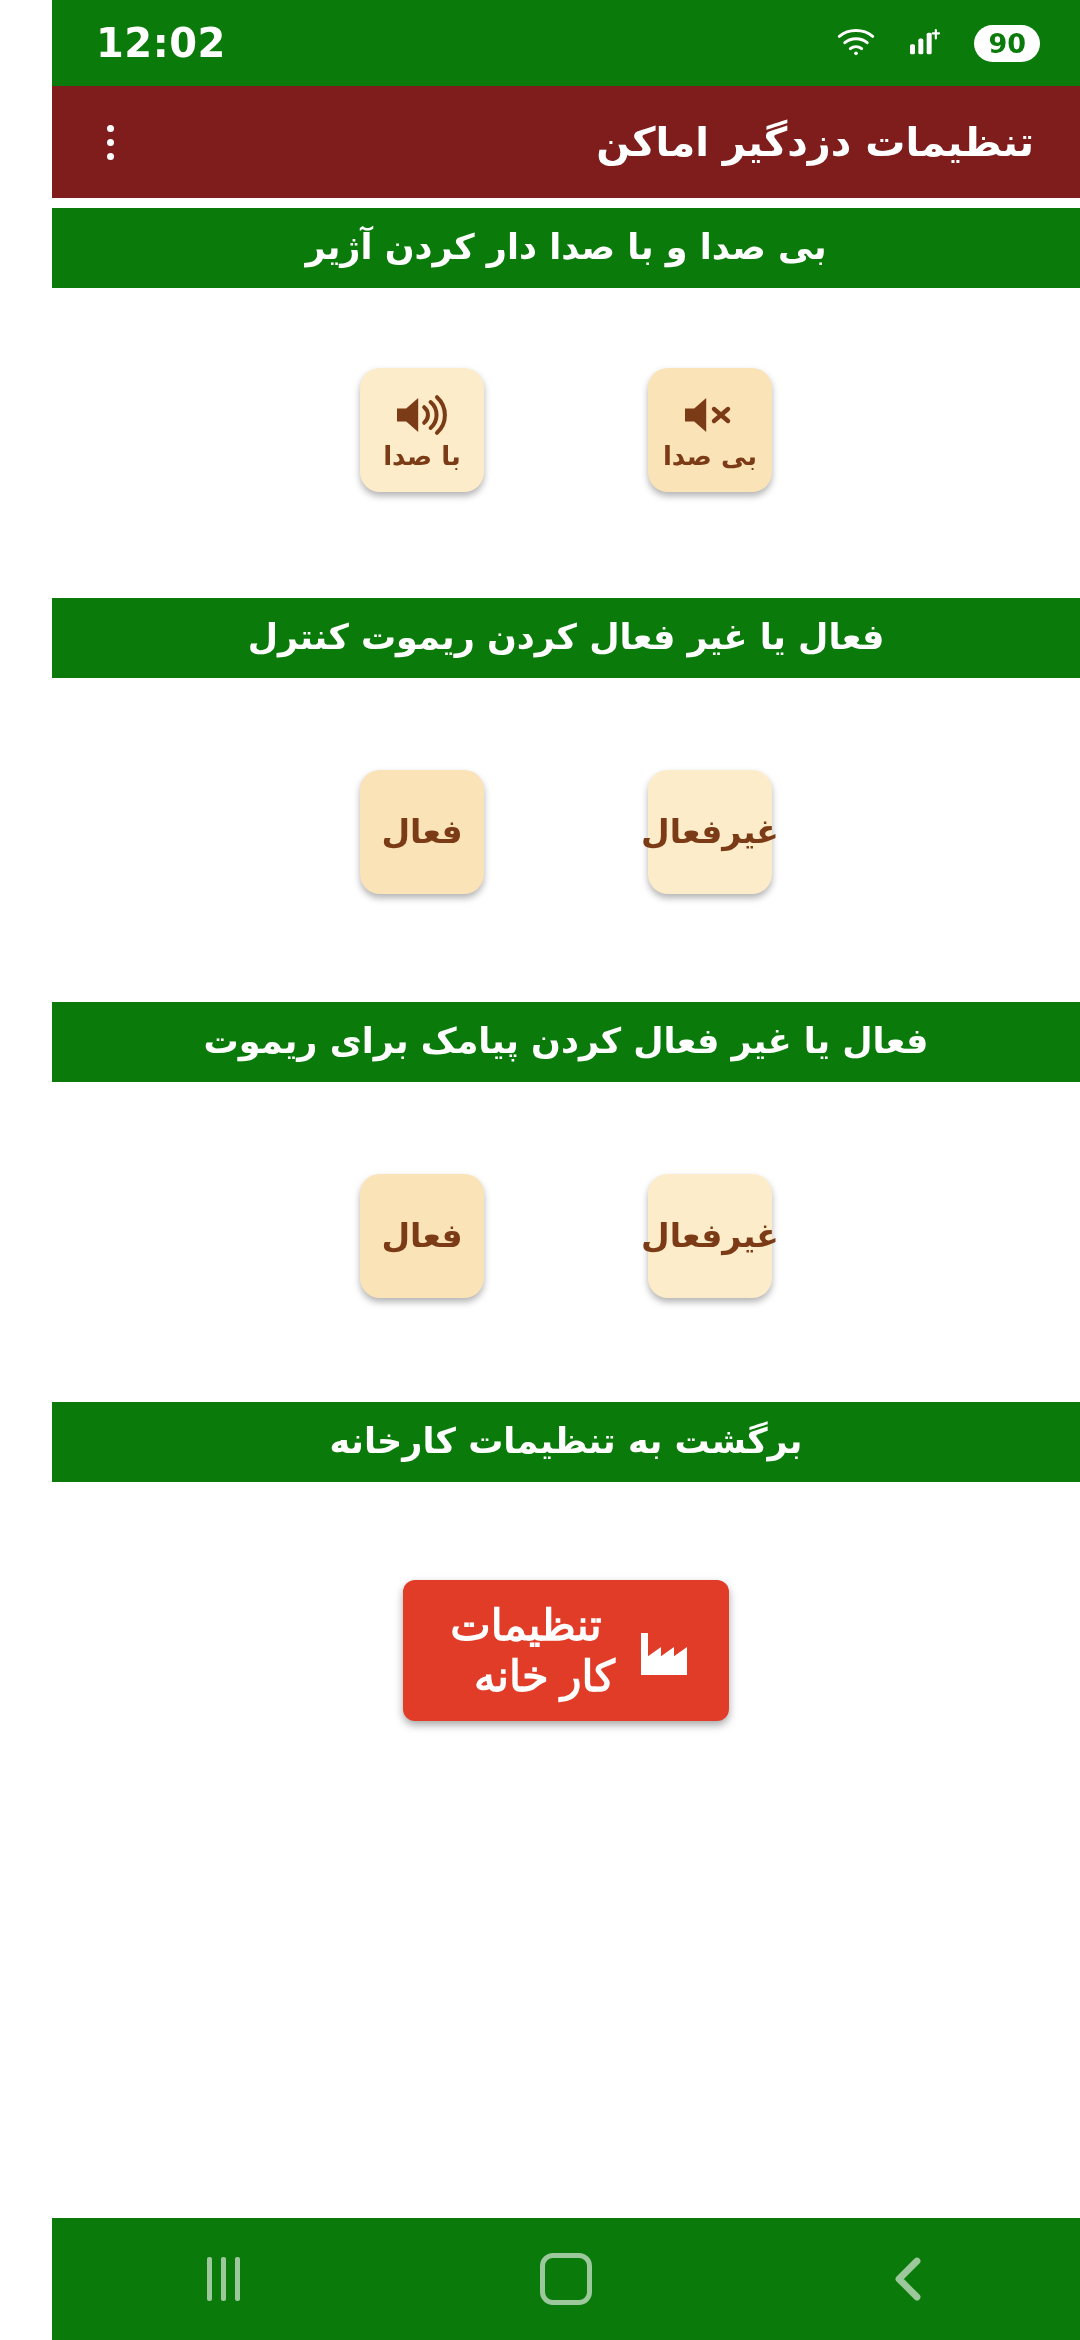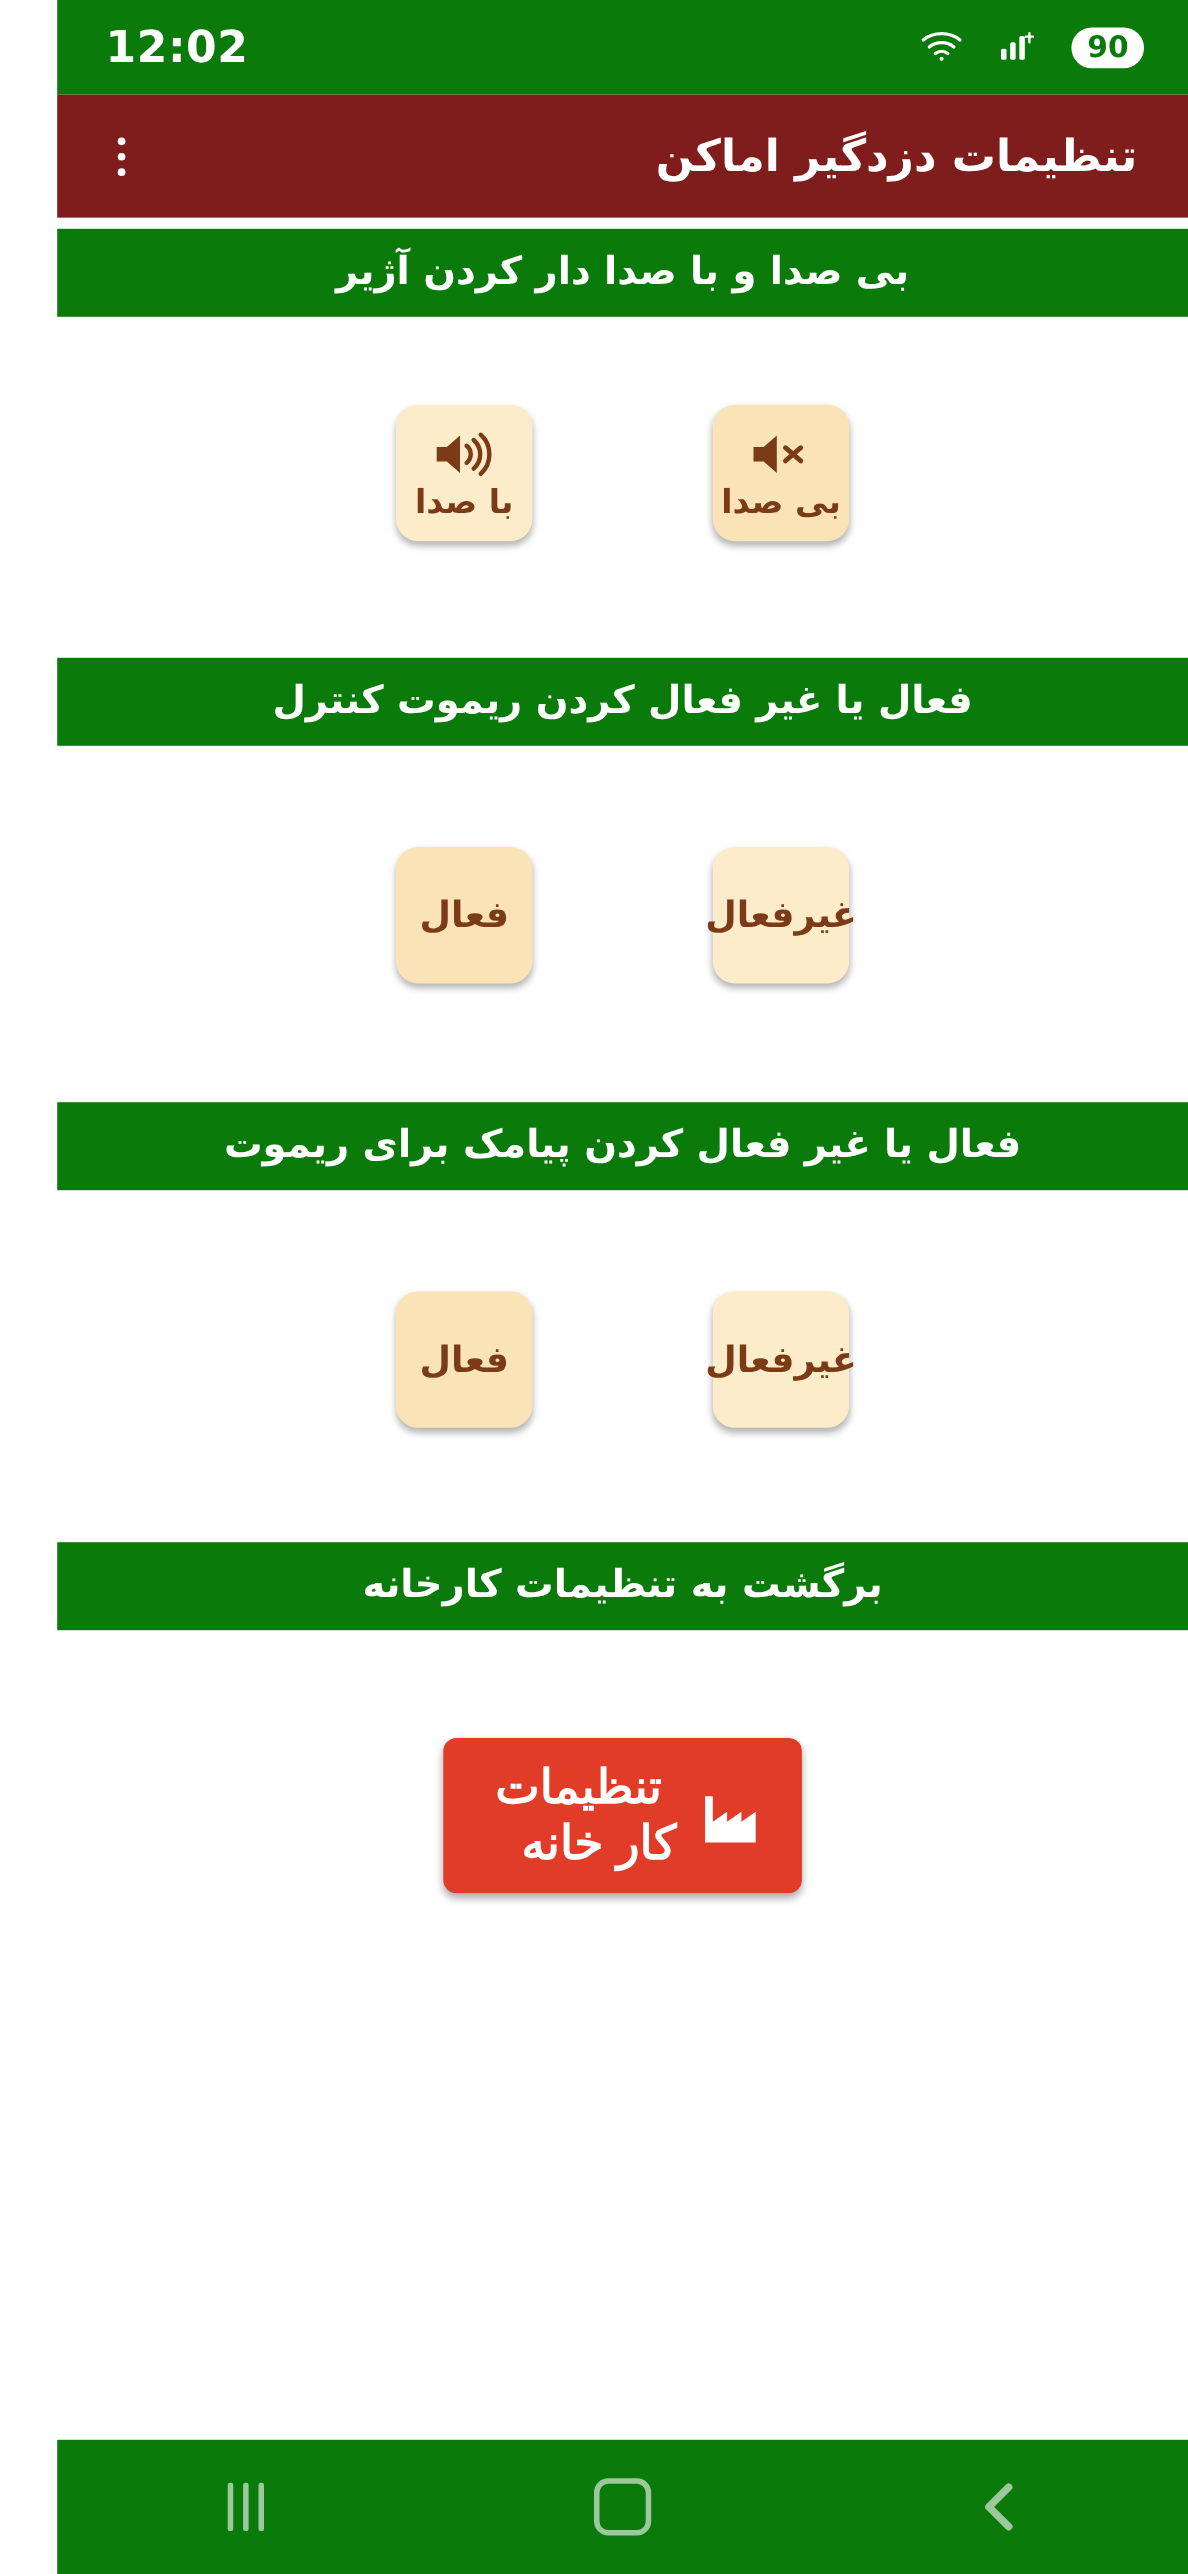--- a/index.html
+++ b/index.html
@@ -126,21 +126,21 @@
     background: #fbe3b8;
     border: none;
     box-shadow: 0 4px 7px rgba(0,0,0,0.30);
     display: flex;
     flex-direction: column;
     align-items: center;
     justify-content: center;
     gap: 2px;
     color: #7a3b16;
     font-family: "DejaVu Sans", "Liberation Sans", sans-serif;
-    font-size: 30px;
+    font-size: 26px;
     font-weight: bold;
     cursor: pointer;
   }
   .pad-btn.light { background: #fdecc9; }
   .pad-btn .pad-label { line-height: 1.1; }
   .pad-btn.big-label { font-size: 33px; }
   .pad-icon { display: block; line-height: 0; }
 
   
   .factory-wrap {

